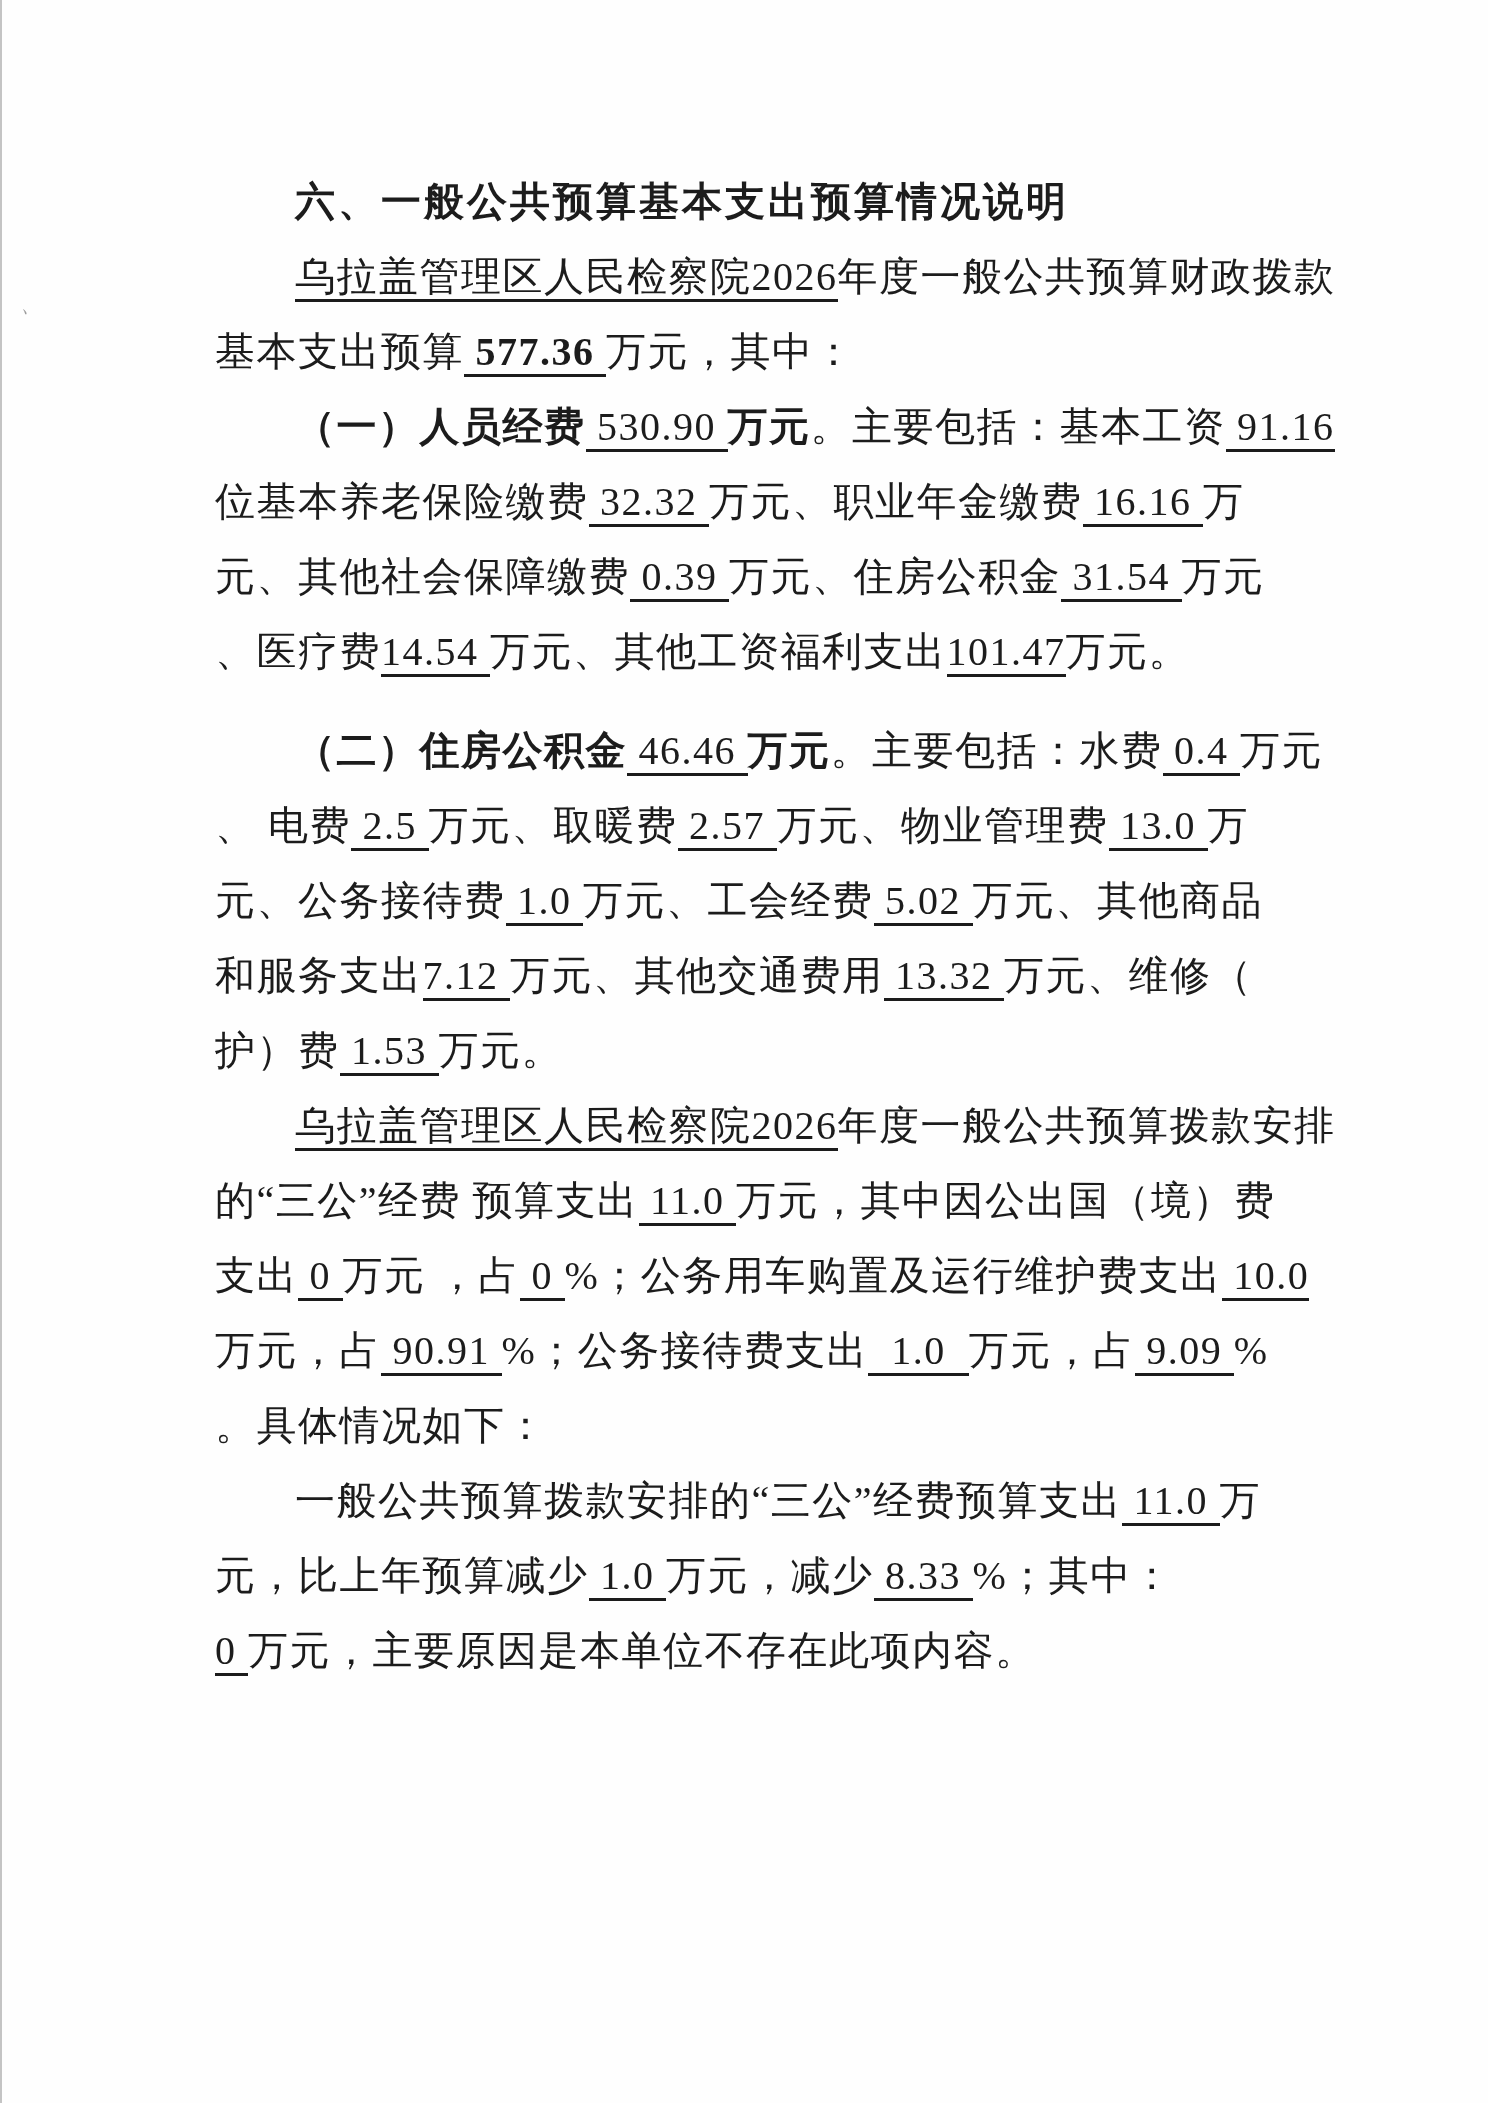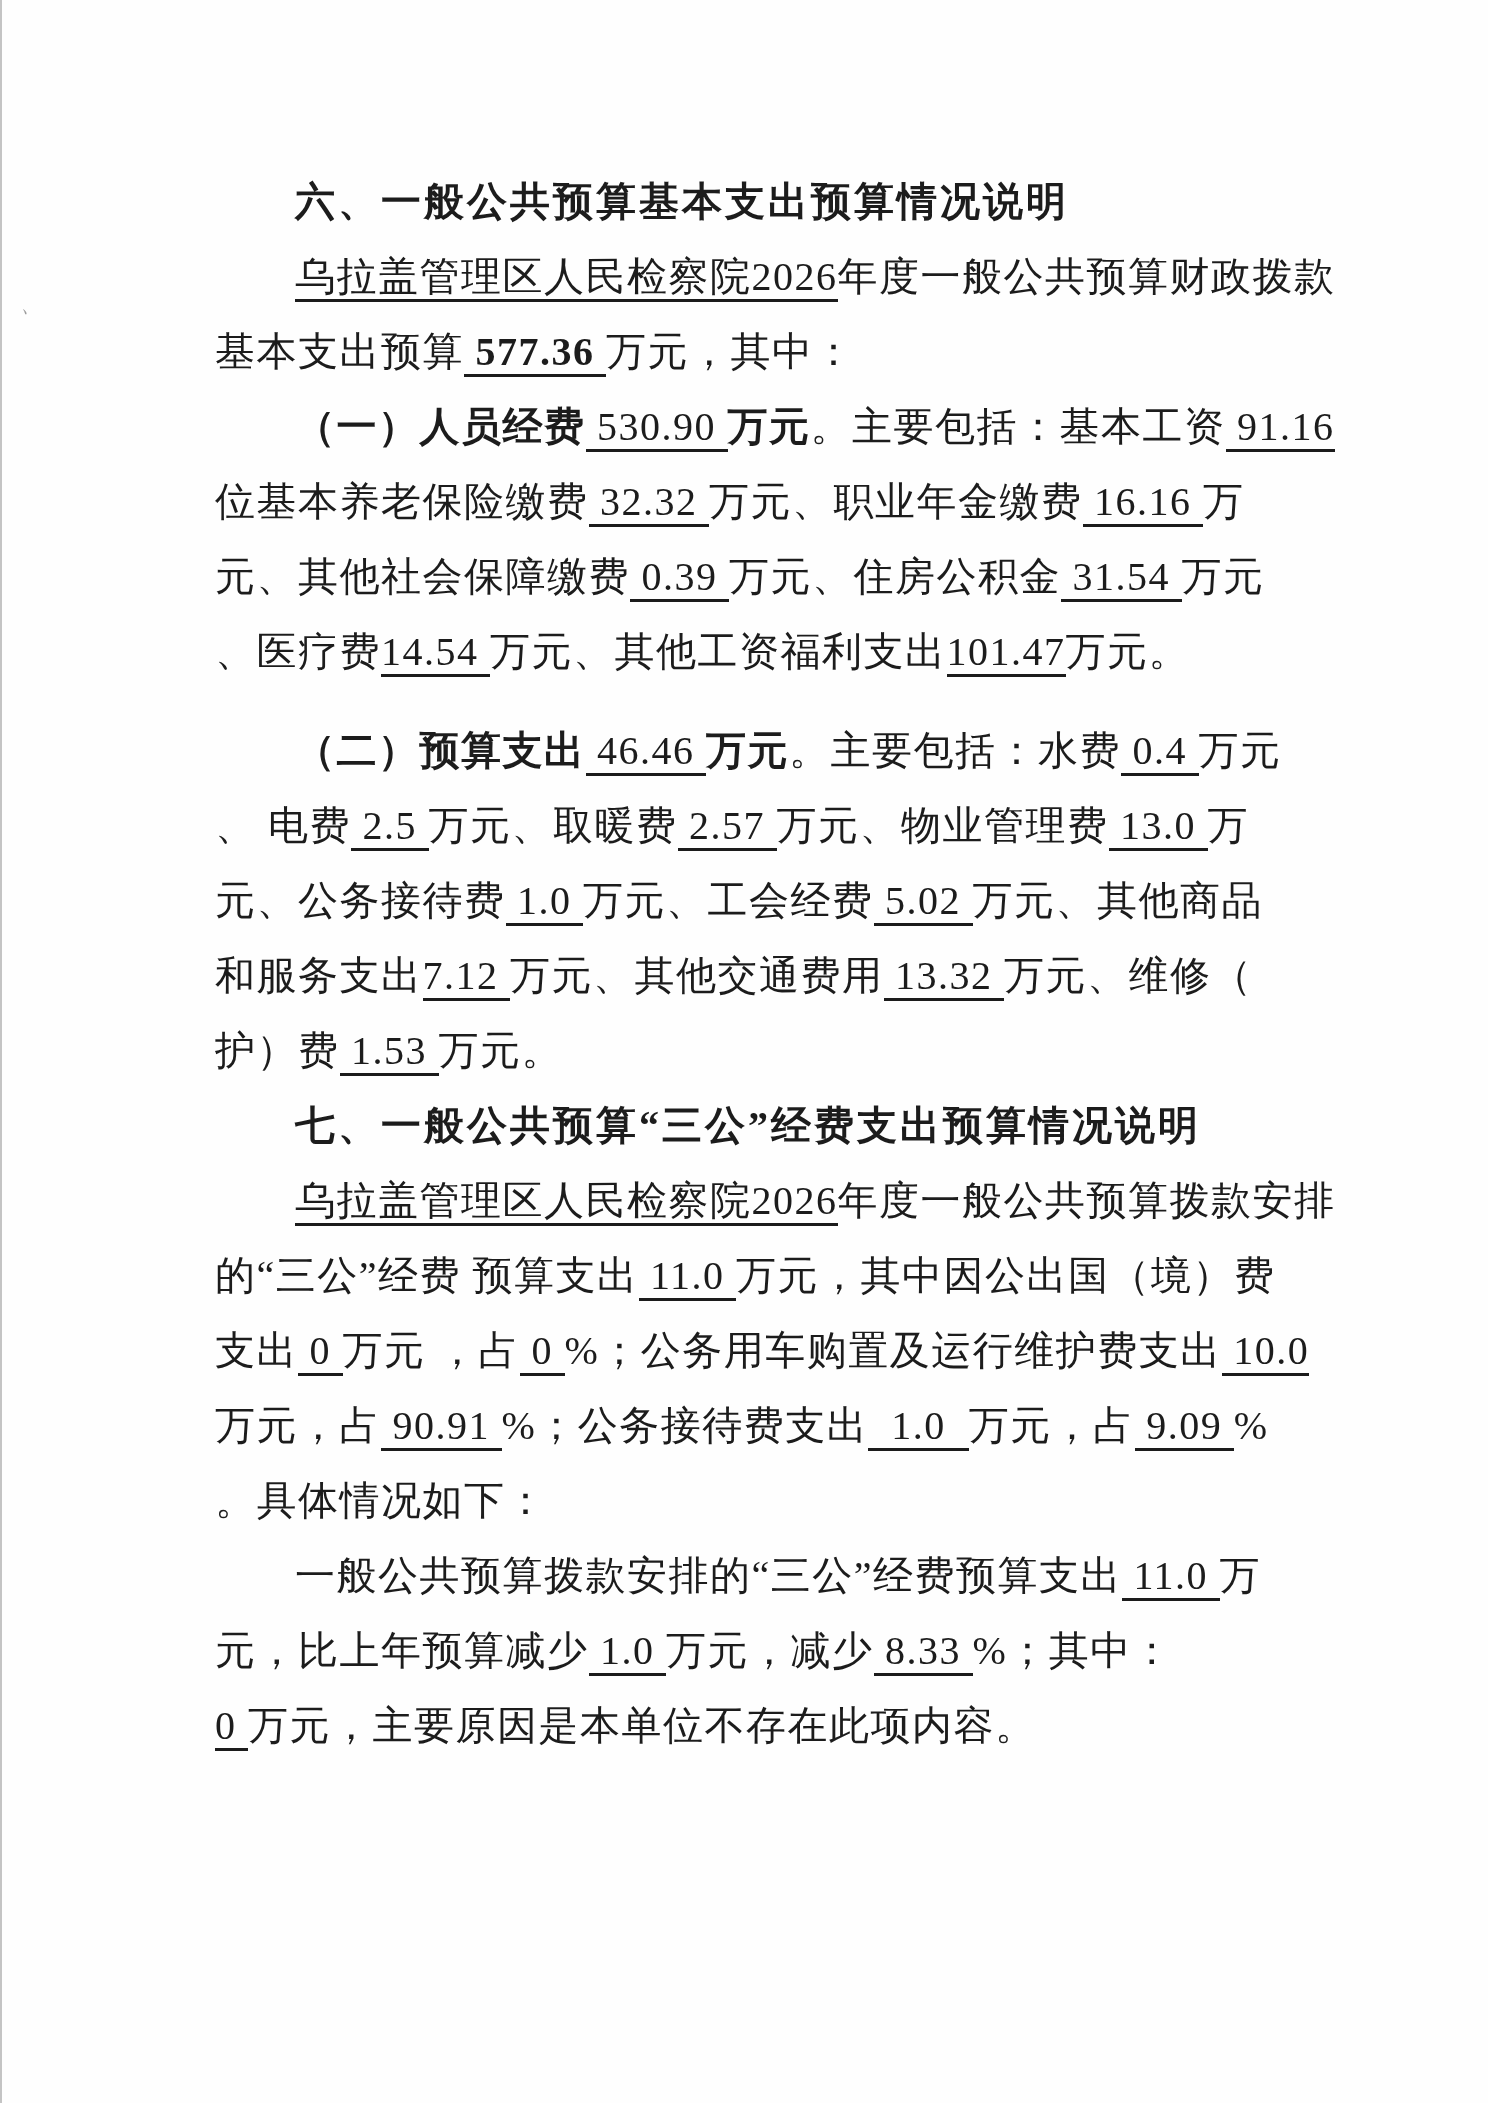--- a/index.html
+++ b/index.html
@@ -49,26 +49,25 @@
   <div class="scan-edge"></div>
   <div class="speck">、</div>
   <div class="content">
       <div class="line heading indent-2"><span class="b">六、一般公共预算基本支出预算情况说明</span></div>
       <div class="line indent-2"><span class="u">乌拉盖管理区人民检察院2026</span><span>年度一般公共预算财政拨款</span></div>
       <div class="line"><span>基本支出预算</span><span class="u b"> 577.36 </span><span>万元，其中：</span></div>
       <div class="line indent-2"><span class="b">（一）人员经费</span><span class="u"> 530.90 </span><span class="b">万元</span><span>。主要包括：基本工资</span><span class="u"> 91.16</span></div>
       <div class="line"><span>位基本养老保险缴费</span><span class="u"> 32.32 </span><span>万元、职业年金缴费</span><span class="u"> 16.16 </span><span>万</span></div>
       <div class="line"><span>元、其他社会保障缴费</span><span class="u"> 0.39 </span><span>万元、住房公积金</span><span class="u"> 31.54 </span><span>万元</span></div>
       <div class="line"><span>、医疗费</span><span class="u">14.54 </span><span>万元、其他工资福利支出</span><span class="u">101.47</span><span>万元。</span></div>
-      <div class="line indent-2 gap-before"><span class="b">（二）预算支出</span><span class="u"> 46.46 </span><span class="b">万元</span><span>。主要包括：水费</span><span class="u"> 0.4 </span><span>万元</span></div>
+      <div class="line indent-2 gap-before"><span class="b">（二）住房公积金</span><span class="u"> 46.46 </span><span class="b">万元</span><span>。主要包括：水费</span><span class="u"> 0.4 </span><span>万元</span></div>
       <div class="line"><span>、 电费</span><span class="u"> 2.5 </span><span>万元、取暖费</span><span class="u"> 2.57 </span><span>万元、物业管理费</span><span class="u"> 13.0 </span><span>万</span></div>
       <div class="line"><span>元、公务接待费</span><span class="u"> 1.0 </span><span>万元、工会经费</span><span class="u"> 5.02 </span><span>万元、其他商品</span></div>
       <div class="line"><span>和服务支出</span><span class="u">7.12 </span><span>万元、其他交通费用</span><span class="u"> 13.32 </span><span>万元、维修（</span></div>
       <div class="line"><span>护）费</span><span class="u"> 1.53 </span><span>万元。</span></div>
-      <div class="line heading indent-2"><span class="b">七、一般公共预算“三公”经费支出预算情况说明</span></div>
       <div class="line indent-2"><span class="u">乌拉盖管理区人民检察院2026</span><span>年度一般公共预算拨款安排</span></div>
       <div class="line"><span>的“三公”经费 预算支出</span><span class="u"> 11.0 </span><span>万元，其中因公出国（境）费</span></div>
       <div class="line"><span>支出</span><span class="u"> 0 </span><span>万元 ，占</span><span class="u"> 0 </span><span>%；公务用车购置及运行维护费支出</span><span class="u"> 10.0</span></div>
       <div class="line"><span>万元，占</span><span class="u"> 90.91 </span><span>%；公务接待费支出</span><span class="u">  1.0  </span><span>万元，占</span><span class="u"> 9.09 </span><span>%</span></div>
       <div class="line"><span>。具体情况如下：</span></div>
       <div class="line indent-2"><span>一般公共预算拨款安排的“三公”经费预算支出</span><span class="u"> 11.0 </span><span>万</span></div>
       <div class="line"><span>元，比上年预算减少</span><span class="u"> 1.0 </span><span>万元，减少</span><span class="u"> 8.33 </span><span>%；其中：</span></div>
       <div class="line"><span class="u">0 </span><span>万元，主要原因是本单位不存在此项内容。</span></div>
     </div>
 </div>

